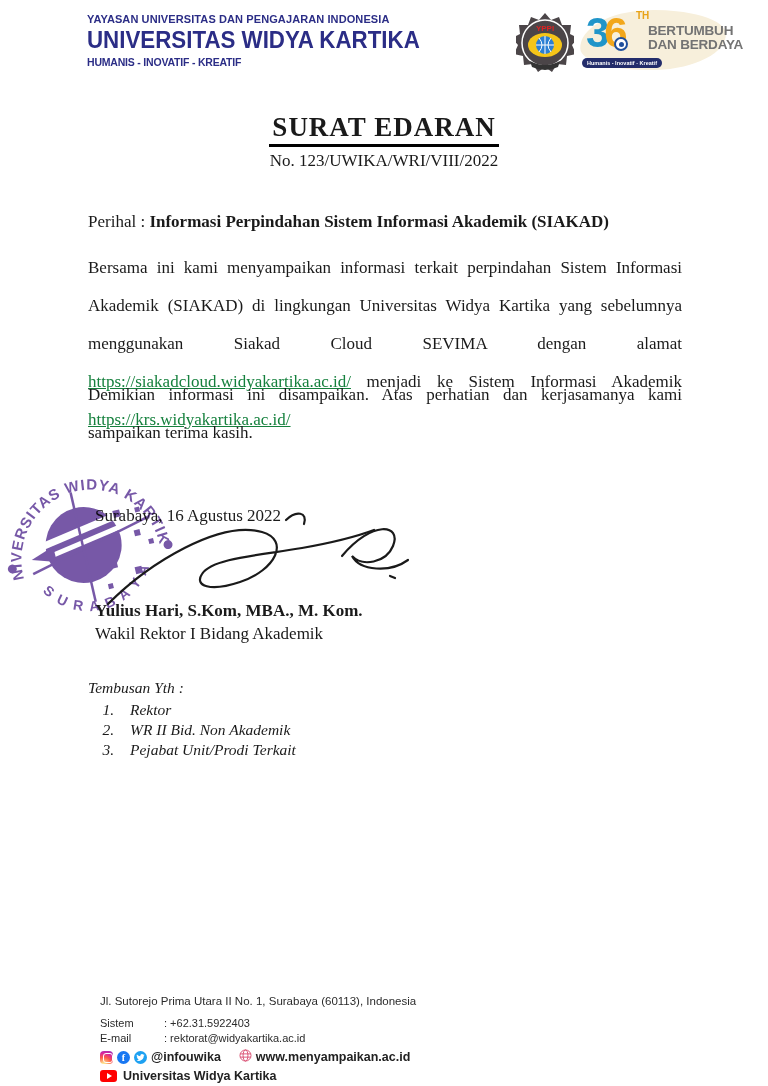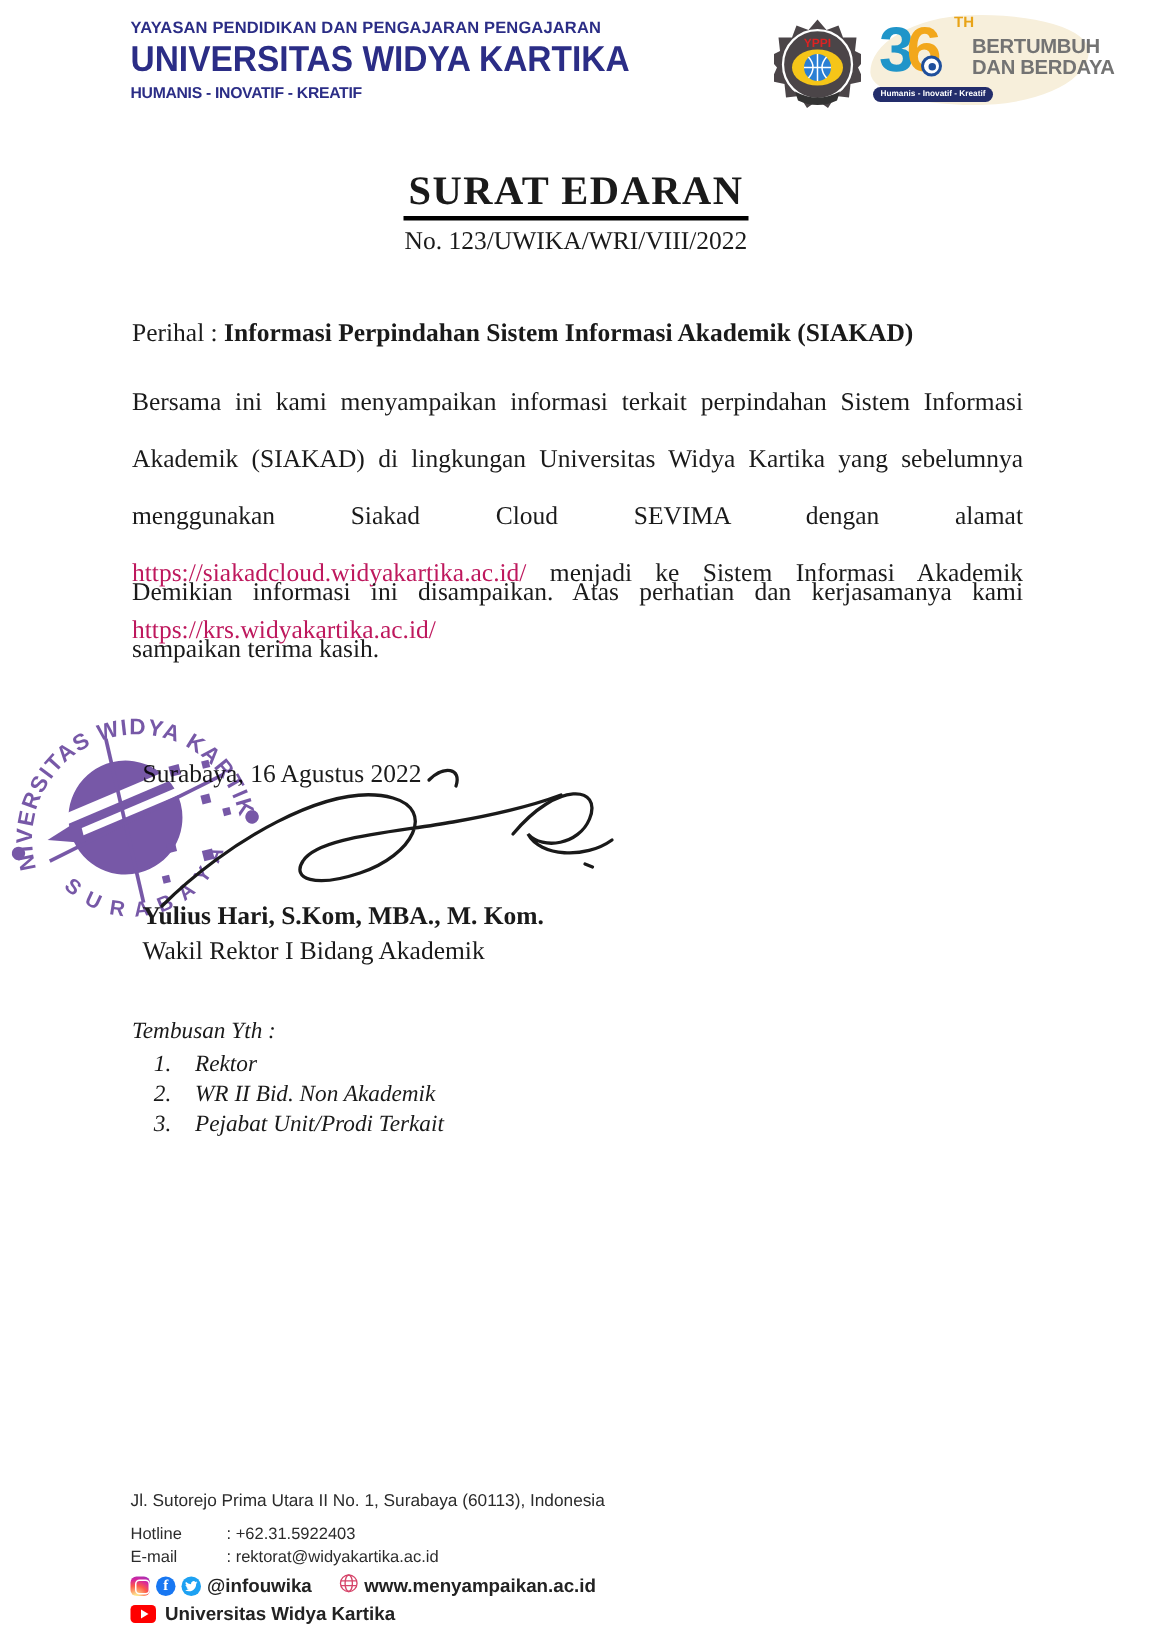--- a/index.html
+++ b/index.html
@@ -42,39 +42,39 @@
   .doc-title { display:inline-block; font-size:27px; font-weight:bold; letter-spacing:1px;
                border-bottom:3px solid #000; padding:0 3px 1px; }
   .doc-number { font-size:17px; margin-top:4px; }
 
   
   .perihal { position:absolute; left:88px; top:212px; width:594px; font-size:17px; }
   .para { position:absolute; left:88px; width:594px; font-size:17px; line-height:38px;
           text-align:justify; }
   .para-1 { top:249px; }
   .para-2 { top:376px; }
-  a.doc-link { color:#be185d; cursor:pointer; }
+  a.doc-link { color:#15803d; text-decoration:underline; cursor:pointer; }
 
   
   .sig-date { position:absolute; left:95px; top:506px; font-size:17px; }
   .sig-scribble { position:absolute; left:90px; top:500px; }
   .sig-name { position:absolute; left:95px; top:601px; font-size:17px; font-weight:bold;
               text-decoration-thickness:1.5px; text-underline-offset:3px; }
   .sig-position { position:absolute; left:95px; top:624px; font-size:17px; }
 
   .stamp { position:absolute; left:2px; top:460px; width:172px; height:172px;
            transform:rotate(-14deg); mix-blend-mode:multiply; opacity:.92; }
 
   
   .tembusan { position:absolute; left:88px; top:679px; font-size:15.5px; font-style:italic; }
   .tembusan ol { margin:4px 0 0 30px; }
   .tembusan li { margin-bottom:2px; padding-left:12px; }
 
   
-  .footer { position:absolute; left:87px; top:995px; width:600px;
+  .footer { position:absolute; left:100px; top:995px; width:600px;
             font-family:"Liberation Sans", sans-serif; color:#2b2b2b; }
   .f-address { font-size:11.5px; margin-bottom:9px; }
   .f-row { font-size:11px; line-height:15px; }
   .f-label { display:inline-block; width:64px; }
   .f-social { display:flex; align-items:center; gap:4px; margin-top:3px; font-size:12.5px;
               font-weight:bold; color:#222; }
   .f-social .gap { width:10px; }
   .f-yt { display:flex; align-items:center; gap:6px; margin-top:4px; font-size:12.5px;
           font-weight:bold; color:#222; }
 
@@ -90,21 +90,21 @@
   .icon-yt { width:17px; height:12px; border-radius:3px; background:#ff0000; position:relative; }
   .icon-yt::after { content:""; position:absolute; left:6.5px; top:3px;
              border-left:5px solid #fff; border-top:3px solid transparent; border-bottom:3px solid transparent; }
 </style>
 </head>
 <body>
 
 <div class="page">
 
   <div class="brand">
-    <div class="brand-foundation">YAYASAN PENDIDIKAN DAN PENGAJARAN PENGAJARAN</div>
+    <div class="brand-foundation">YAYASAN UNIVERSITAS DAN PENGAJARAN INDONESIA</div>
     <div class="brand-university">UNIVERSITAS WIDYA KARTIKA</div>
     <div class="brand-motto">HUMANIS - INOVATIF - KREATIF</div>
   </div>
 
   <div class="emblem">
     <svg width="58" height="62" viewBox="0 0 58 62">
       <polygon fill="#4b4548" points="29,1 35,8 43,5 46,13 55,13 54,22 62,26 56,33 60,42 51,44 50,53 41,52 36,60 29,55 22,60 17,52 8,53 7,44 -2,42 2,33 -4,26 4,22 3,13 12,13 15,5 23,8"></polygon>
       <circle cx="29" cy="31" r="23" fill="none" stroke="#ffffff" stroke-width="1.5"></circle>
       <text x="29" y="19" text-anchor="middle" font-size="8" font-weight="bold" fill="#d22" font-family="Liberation Sans, sans-serif">YPPI</text>
       <ellipse cx="29" cy="33" rx="17" ry="12" fill="#f5c518"></ellipse>
@@ -189,21 +189,21 @@
     <div>Tembusan Yth :</div>
     <ol>
       <li>Rektor</li>
       <li>WR II Bid. Non Akademik</li>
       <li>Pejabat Unit/Prodi Terkait</li>
     </ol>
   </div>
 
   <div class="footer">
     <div class="f-address">Jl. Sutorejo Prima Utara II No. 1, Surabaya (60113), Indonesia</div>
-    <div class="f-row"><span class="f-label">Hotline</span><span>: +62.31.5922403</span></div>
+    <div class="f-row"><span class="f-label">Sistem</span><span>: +62.31.5922403</span></div>
     <div class="f-row"><span class="f-label">E-mail</span><span>: rektorat@widyakartika.ac.id</span></div>
     <div class="f-social">
       <span class="icon-ig"></span>
       <span class="icon-fb">f</span>
       <span class="icon-tw">
         <svg width="9" height="9" viewBox="0 0 24 24">
             <path fill="#fff" d="M23 5.1c-.8.4-1.7.7-2.6.8a4.6 4.6 0 0 0 2-2.5c-.9.5-1.9.9-2.9 1.1a4.5 4.5 0 0 0-7.8 4.1A12.8 12.8 0 0 1 2.4 4a4.5 4.5 0 0 0 1.4 6 4.4 4.4 0 0 1-2-.6v.1c0 2.2 1.5 4 3.6 4.4a4.6 4.6 0 0 1-2 .1 4.5 4.5 0 0 0 4.2 3.1A9 9 0 0 1 1 19.1a12.7 12.7 0 0 0 6.9 2c8.3 0 12.8-6.9 12.8-12.8v-.6A9 9 0 0 0 23 5.1z"></path>
           </svg>
       </span>
       <span>@infouwika</span>

